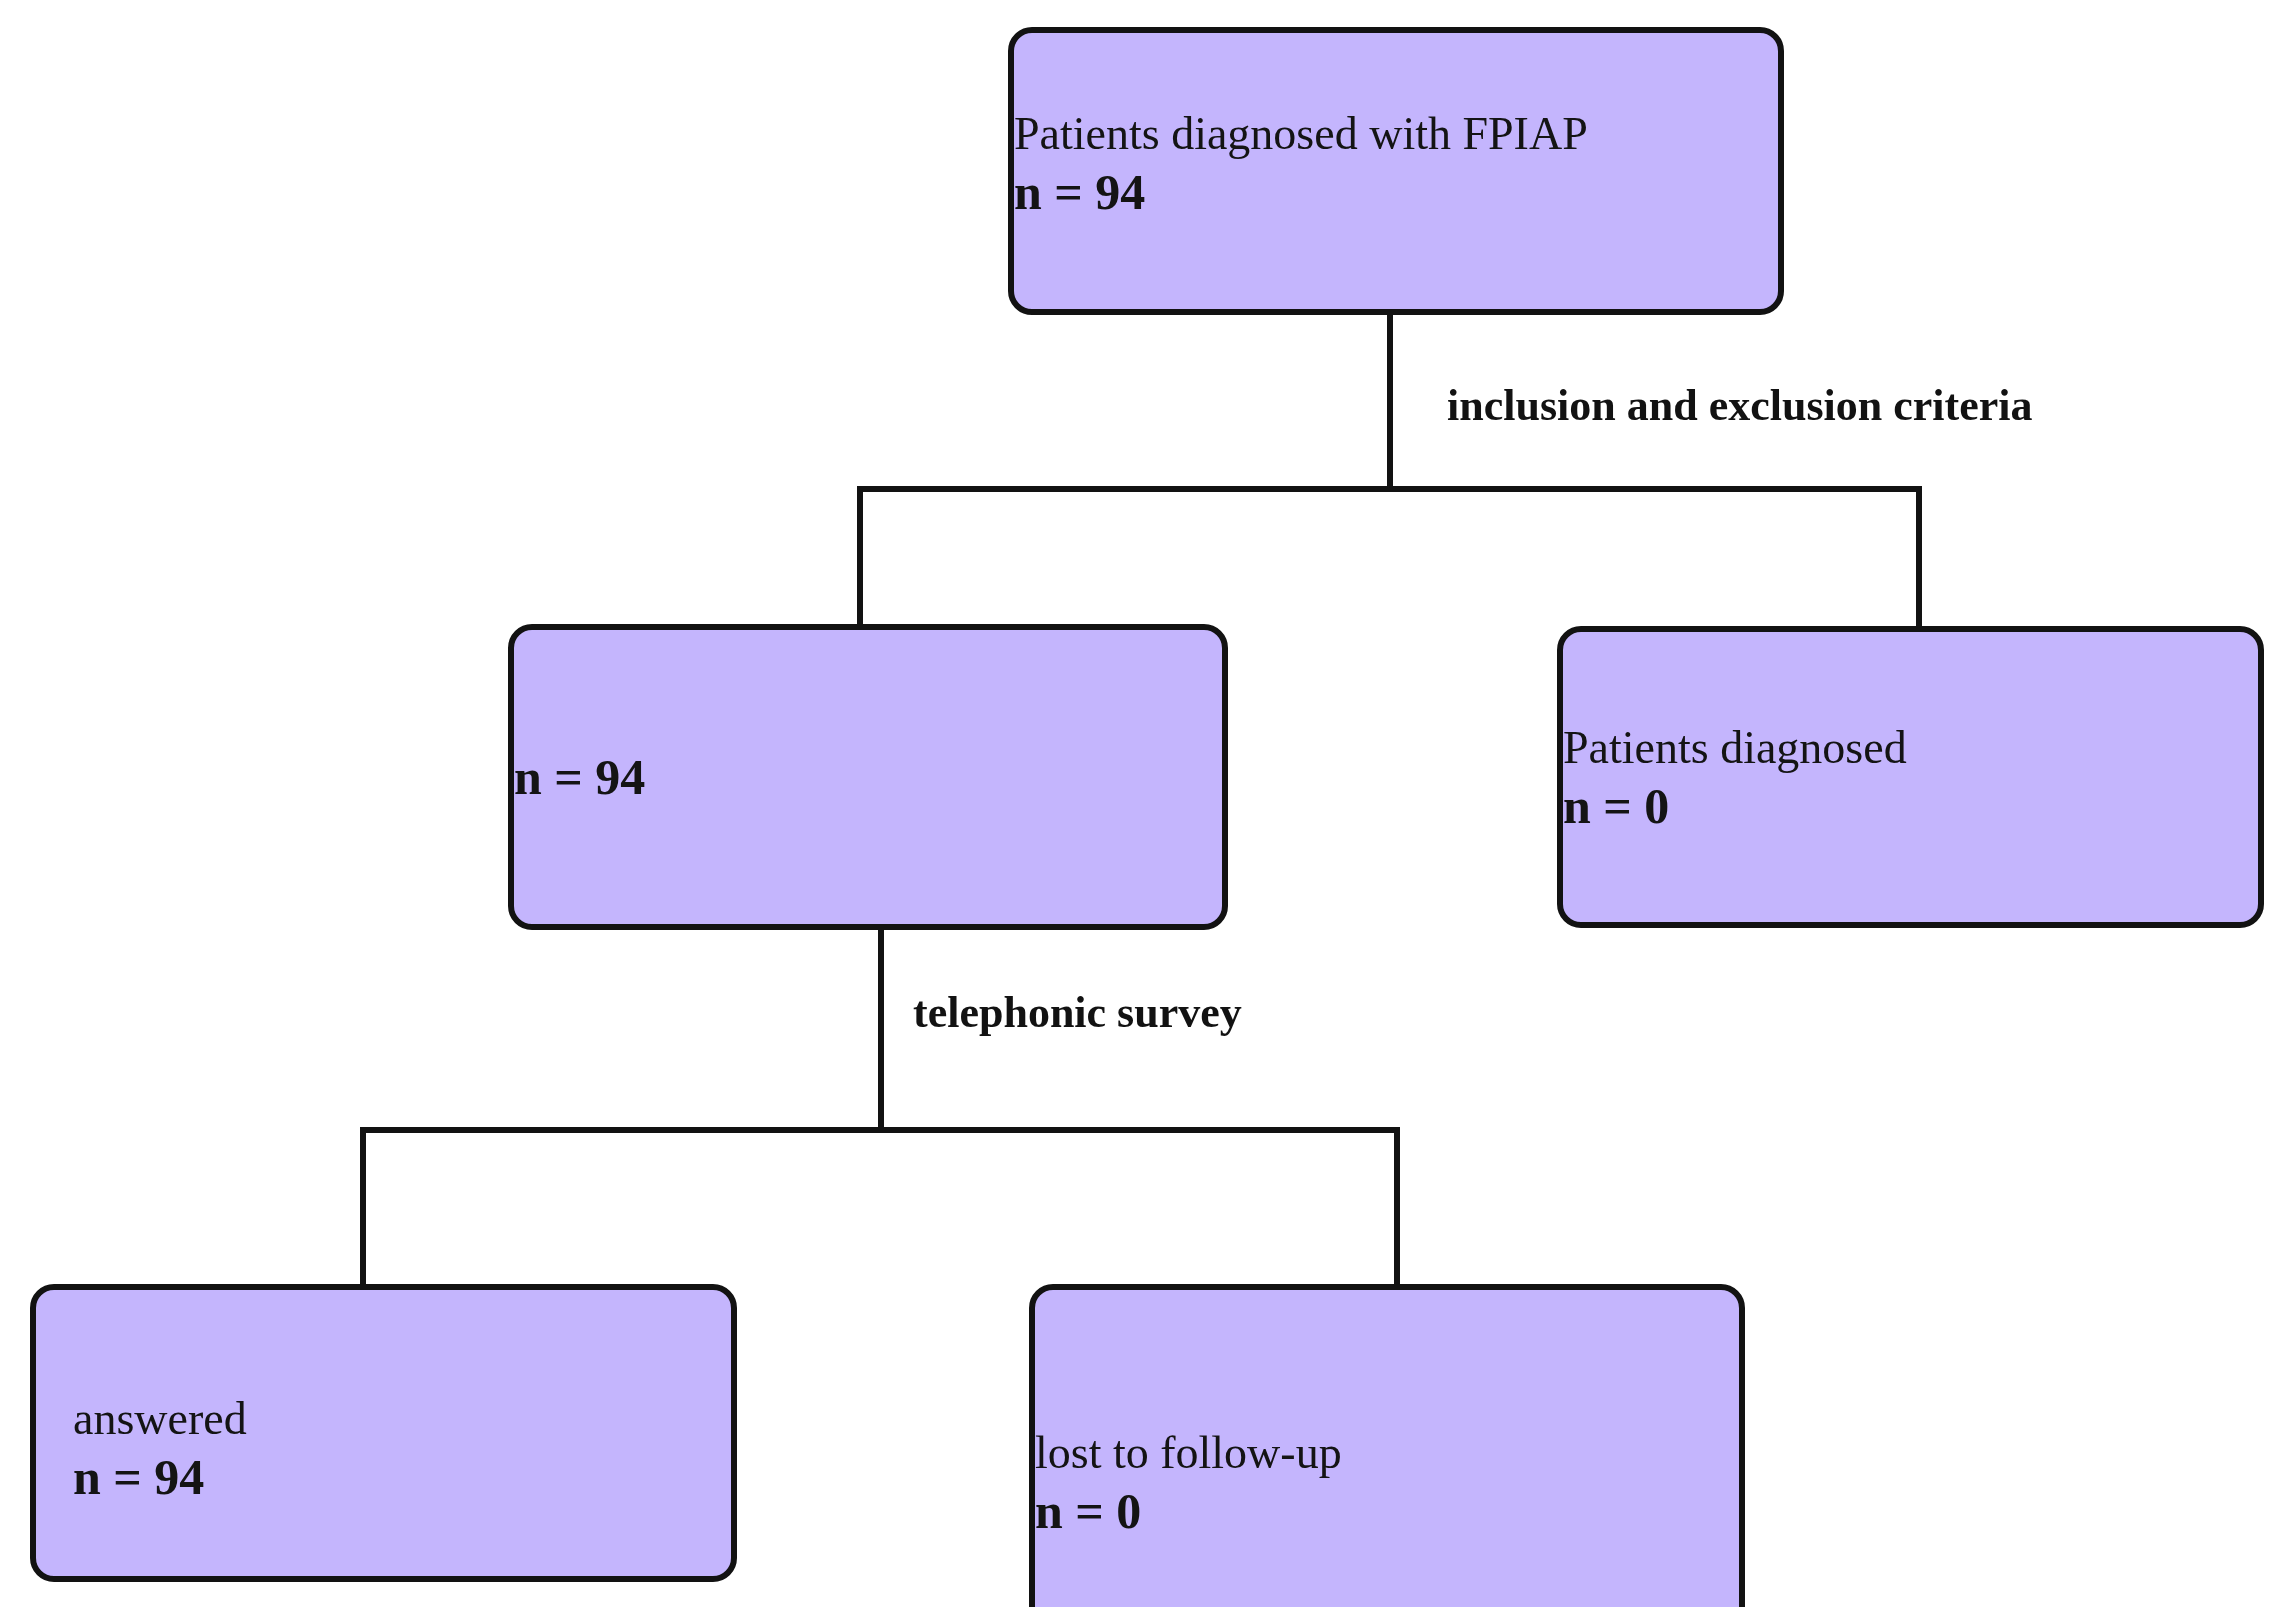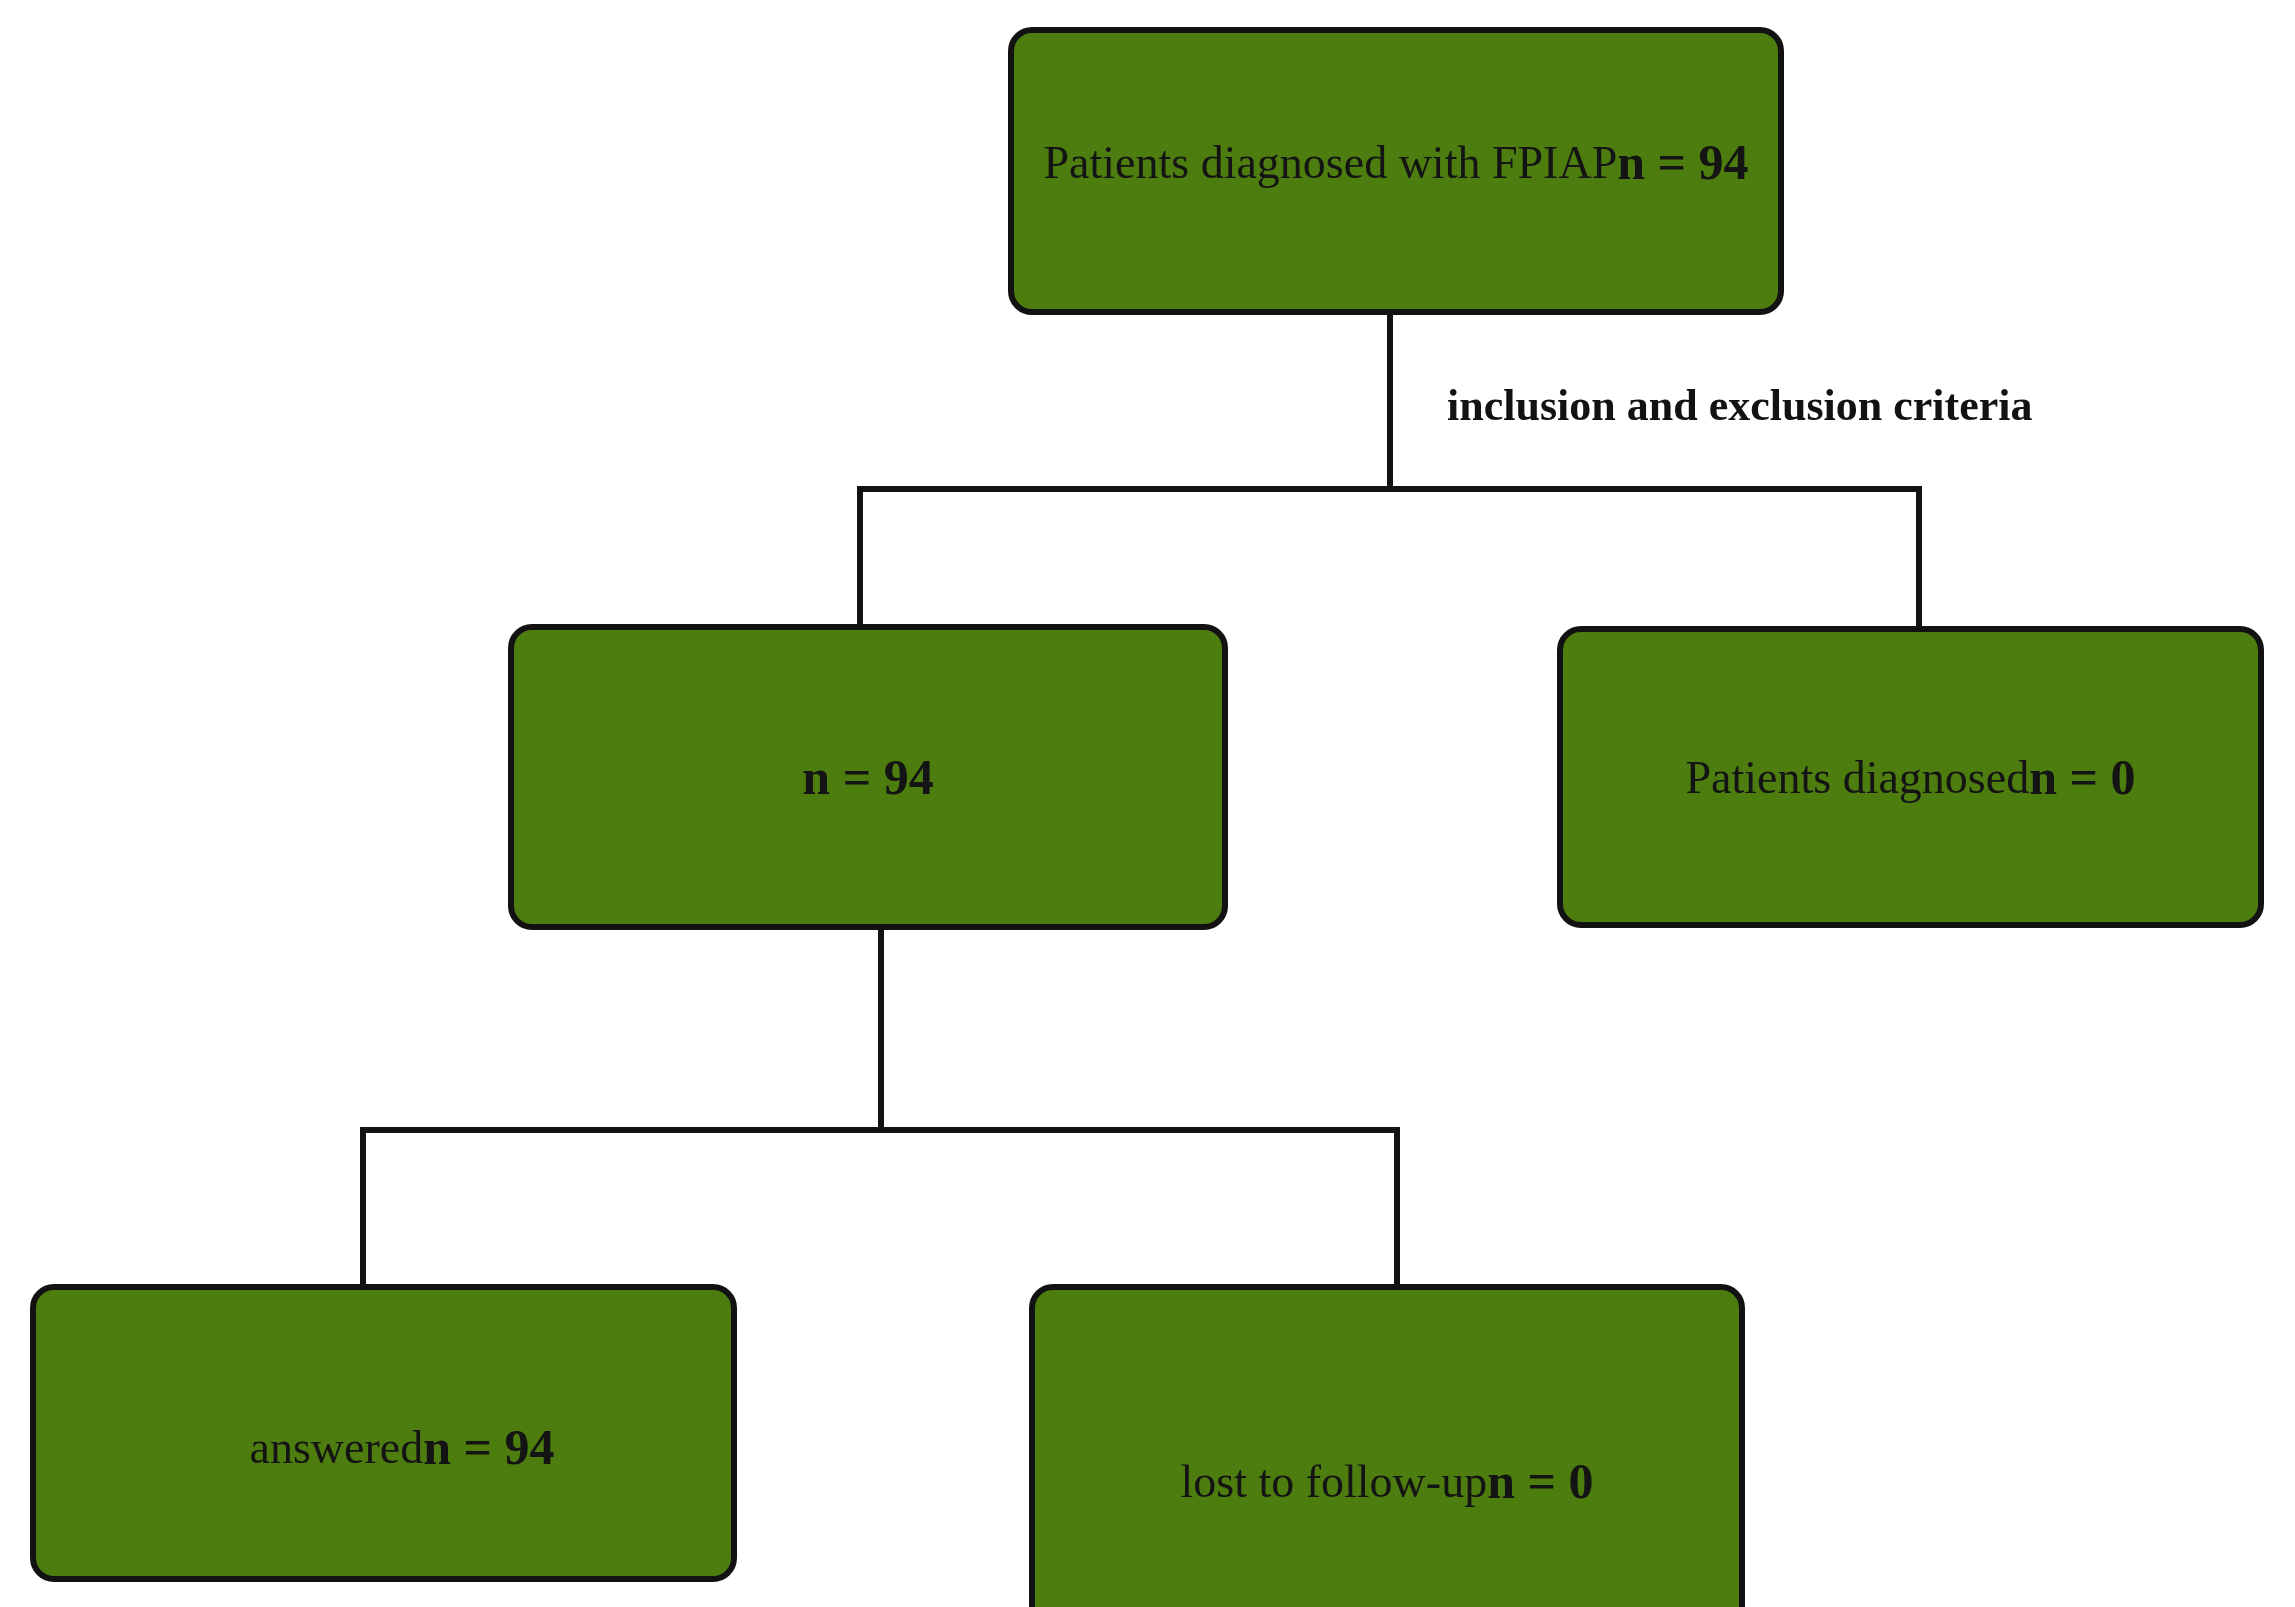--- a/index.html
+++ b/index.html
@@ -14,24 +14,24 @@
     background: #ffffff;
     font-family: "Liberation Serif", "DejaVu Serif", serif;
     color: #141414;
     overflow: hidden;
   }
   .node {
     position: absolute;
     box-sizing: border-box;
     border: 6.8px solid #121212;
     border-radius: 24px;
-    background: #4d7c0f;
+    background: #c4b5fd;
     display: flex;
-    flex-direction: row;
-    align-items: center;
+    flex-direction: column;
+    align-items: flex-start;
     justify-content: center;
     text-align: center;
   }
   .node .l1 {
     font-size: 46px;
     line-height: 59px;
     white-space: nowrap;
   }
   .node .l2 {
     font-size: 50px;
@@ -81,20 +81,21 @@
   <div class="conn" id="conn-top-v"></div>
   <div class="conn" id="conn-branch1-h"></div>
   <div class="conn" id="conn-branch1-lv"></div>
   <div class="conn" id="conn-branch1-rv"></div>
   <div class="conn" id="conn-mid-v"></div>
   <div class="conn" id="conn-branch2-h"></div>
   <div class="conn" id="conn-branch2-lv"></div>
   <div class="conn" id="conn-branch2-rv"></div>
 
   <div class="edge-label" id="label-criteria">inclusion and exclusion criteria</div>
+  <div class="edge-label" id="label-survey">telephonic survey</div>
 
   <div class="node" id="node-diagnosed">
     <div class="l1">Patients diagnosed with FPIAP</div>
     <div class="l2">n = 94</div>
   </div>
 
   <div class="node" id="node-included">
     <div class="l2">n = 94</div>
   </div>
 

